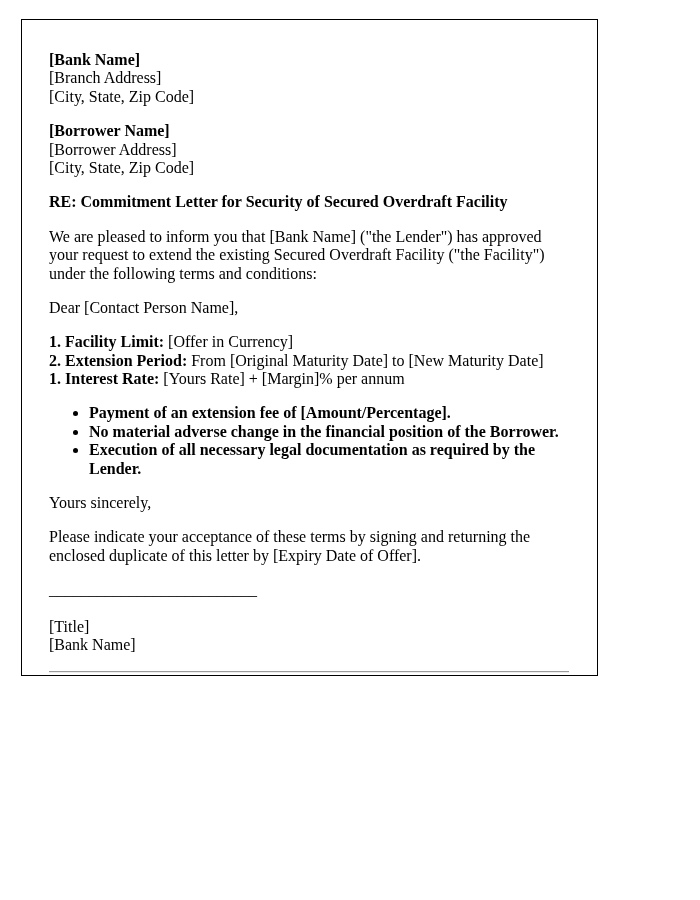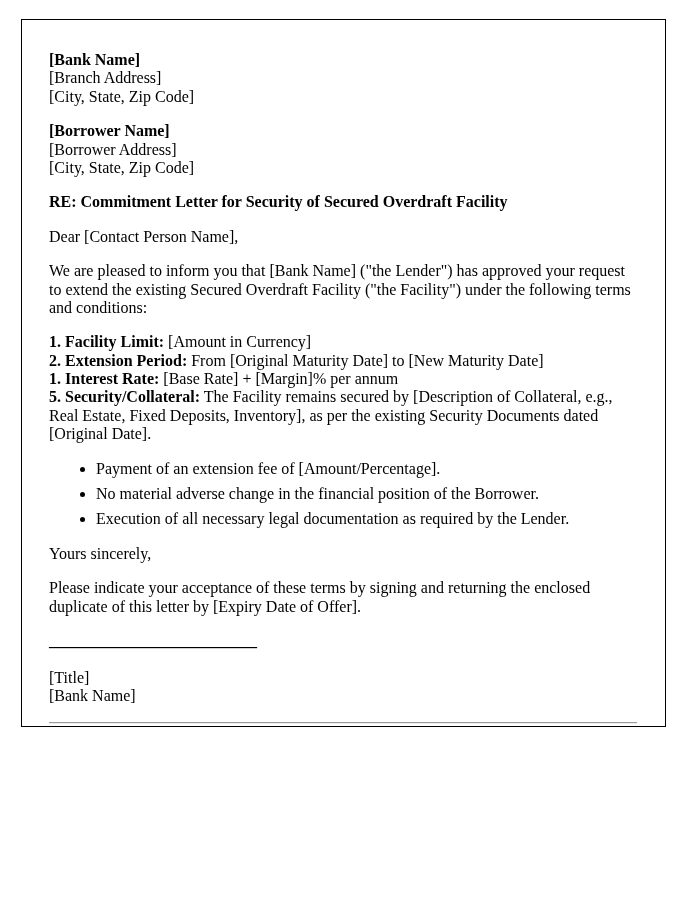--- a/index.html
+++ b/index.html
@@ -8,39 +8,39 @@
     background: #ffffff;
   }
   body {
     width: 700px;
     height: 900px;
     overflow: hidden;
     font-family: "Liberation Serif", serif;
   }
   .page {
     box-sizing: border-box;
-    width: 645px;
+    width: 577px;
     margin: 19px 0 0 21px;
     border: 1px solid #000000;
     padding: 15px 28px 0 27px;
     font-size: 16px;
     line-height: 1.15;
     color: #000000;
     background: #ffffff;
   }
   .para { margin: 16px 0; }
   b { font-weight: bold; }
   ul.cond-list {
     margin: 16px 0;
     padding-left: 40px;
     list-style-type: disc;
   }
-  ul.cond-list li { margin: 7px; padding: 0; }
+  ul.cond-list li { margin: 0; padding: 0; font-weight: bold; }
   .sig-line {
-    font-weight: bold;
+    font-weight: normal;
     letter-spacing: 0;
     white-space: nowrap;
   }
   hr.end-rule {
     border: none;
     border-top: 1px solid #9b9b9b;
     border-bottom: 1px solid #ededed;
     height: 0;
     margin: 16px 0 2px 0;
   }
@@ -60,29 +60,28 @@
   <p class="para">
     <b>[Borrower Name]</b><br>
     <span>[Borrower Address]</span><br>
     <span>[City, State, Zip Code]</span>
   </p>
 
   <p class="para">
     <b>RE: Commitment Letter for Security of Secured Overdraft Facility</b>
   </p>
 
+  <p class="para">We are pleased to inform you that [Bank Name] ("the Lender") has approved your request to extend the existing Secured Overdraft Facility ("the Facility") under the following terms and conditions:</p>
+
   <p class="para">Dear [Contact Person Name],</p>
 
-  <p class="para">We are pleased to inform you that [Bank Name] ("the Lender") has approved your request to extend the existing Secured Overdraft Facility ("the Facility") under the following terms and conditions:</p>
-
   <div class="para">
-    <div class="term-line"><b>1. Facility Limit:</b><span> [Amount in Currency]</span></div>
+    <div class="term-line"><b>1. Facility Limit:</b><span> [Offer in Currency]</span></div>
     <div class="term-line"><b>2. Extension Period:</b><span> From [Original Maturity Date] to [New Maturity Date]</span></div>
-    <div class="term-line"><b>1. Interest Rate:</b><span> [Base Rate] + [Margin]% per annum</span></div>
-    <div class="term-line"><b>5. Security/Collateral:</b><span> The Facility remains secured by [Description of Collateral, e.g., Real Estate, Fixed Deposits, Inventory], as per the existing Security Documents dated [Original Date].</span></div>
+    <div class="term-line"><b>1. Interest Rate:</b><span> [Yours Rate] + [Margin]% per annum</span></div>
   </div>
 
 
   <ul class="cond-list">
     <li>Payment of an extension fee of [Amount/Percentage].</li>
     <li>No material adverse change in the financial position of the Borrower.</li>
     <li>Execution of all necessary legal documentation as required by the Lender.</li>
   </ul>
 
   <p class="para">Yours sincerely,</p>

